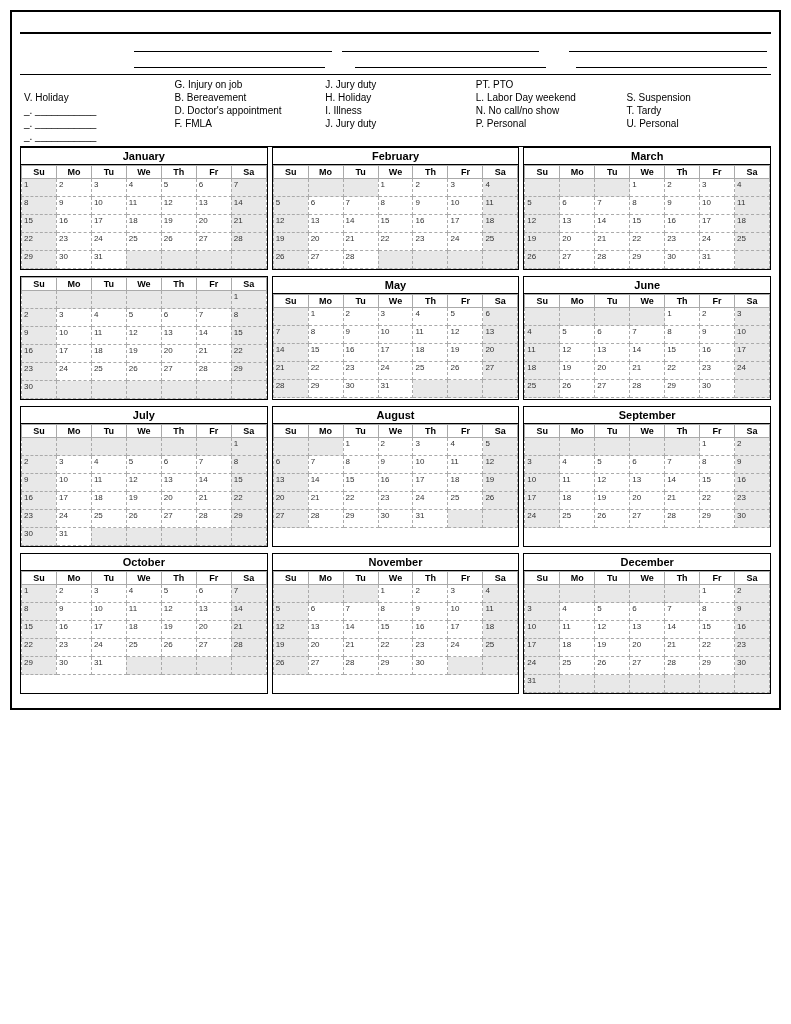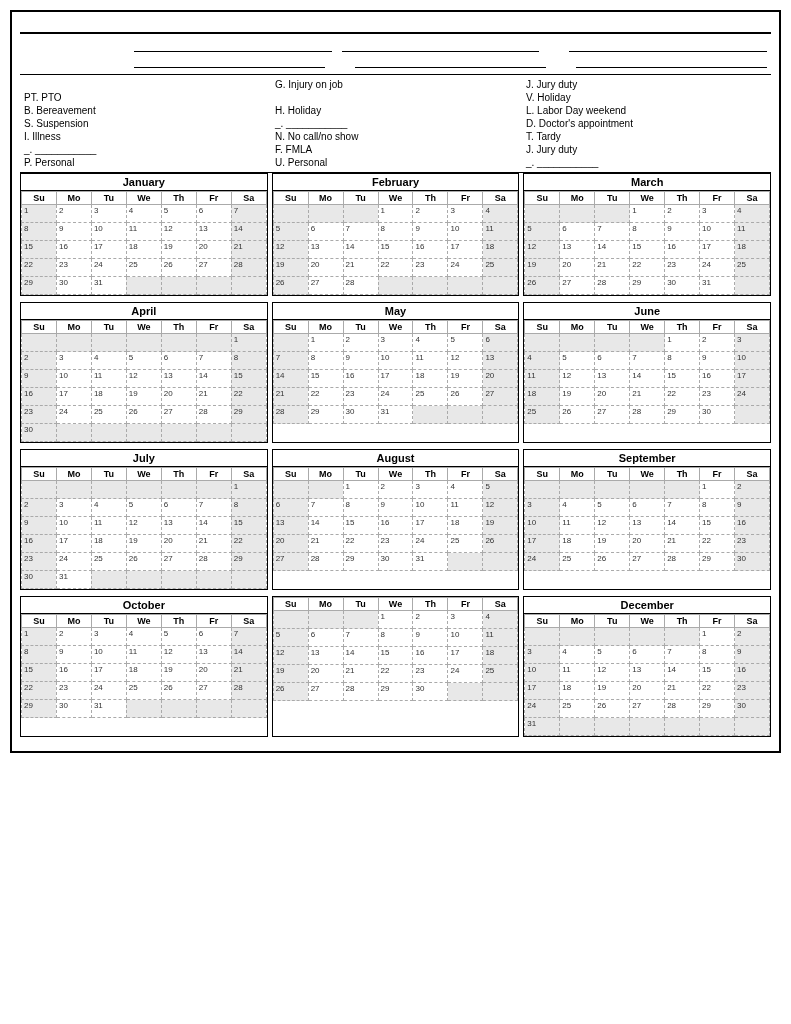--- a/index.html
+++ b/index.html
@@ -39,21 +39,21 @@
     }
     .employee-row .field-line {
       border-bottom: 1px solid #000;
       flex: 1;
       min-width: 120px;
     }
     .attendance-codes {
       border-bottom: 1px solid #000;
       padding: 4px;
       display: grid;
-      grid-template-columns: 1fr 1fr 1fr;
+      grid-template-columns: 1fr 1fr 1fr 1fr 1fr;
       gap: 2px 10px;
       font-size: 10px;
     }
     .attendance-codes .code-header {
       color: green;
       font-weight: bold;
       font-size: 10px;
     }
     .calendars-section {
     }
@@ -346,21 +346,20 @@
                 <td><span>30</span></td>
                 <td><span>31</span></td>
                 <td class="empty"></td>
               </tr>
             </tbody>
           </table>
         </div>
       </div>
       <div class="calendar-row">
         <div class="calendar-block">
-          <div class="calendar-title">April</div>
           <table class="cal-grid">
             <thead>
               <tr>
                 <th>Su</th>
                 <th>Mo</th>
                 <th>Tu</th>
                 <th>We</th>
                 <th>Th</th>
                 <th>Fr</th>
                 <th>Sa</th>
@@ -809,20 +808,21 @@
                 <td><span>31</span></td>
                 <td class="empty"></td>
                 <td class="empty"></td>
                 <td class="empty"></td>
                 <td class="empty"></td>
               </tr>
             </tbody>
           </table>
         </div>
         <div class="calendar-block">
+          <div class="calendar-title">November</div>
           <table class="cal-grid">
             <thead>
               <tr>
                 <th>Su</th>
                 <th>Mo</th>
                 <th>Tu</th>
                 <th>We</th>
                 <th>Th</th>
                 <th>Fr</th>
                 <th>Sa</th>

